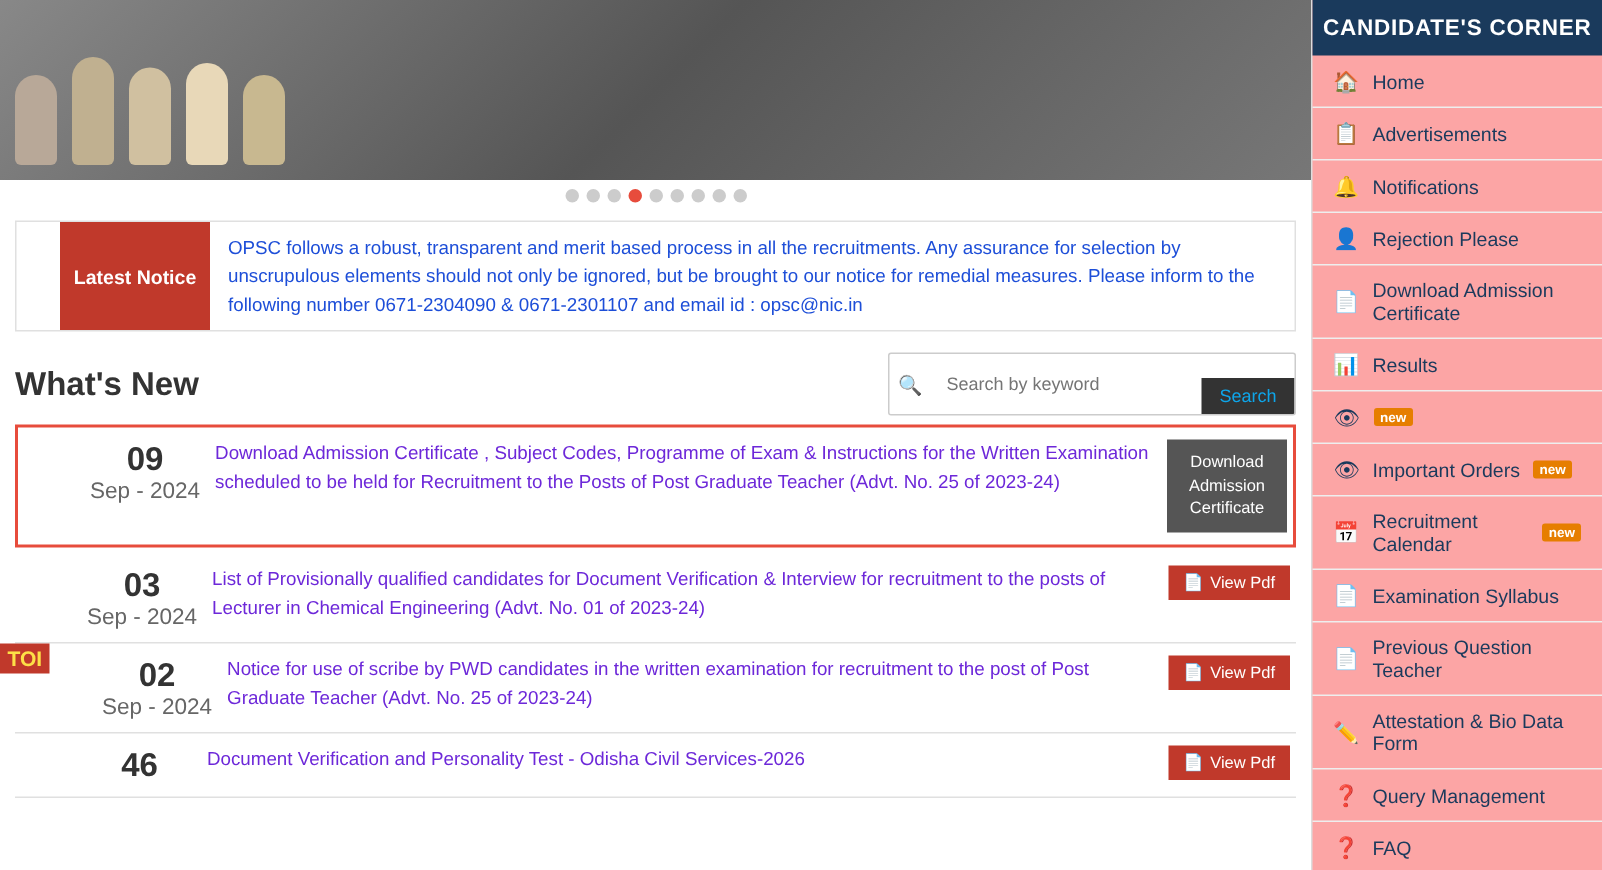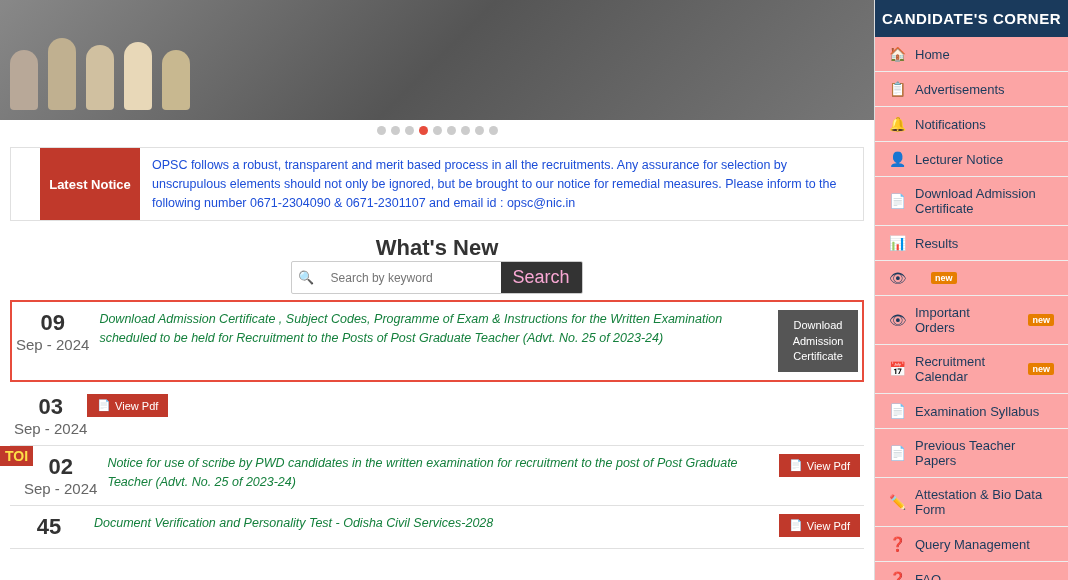--- a/index.html
+++ b/index.html
@@ -16,52 +16,52 @@
     .carousel-dots { display: flex; justify-content: center; gap: 5px; padding: 6px 0; }
     .dot { width: 9px; height: 9px; border-radius: 50%; background: #ccc; }
     .dot.active { background: #e74c3c; }
 
     
     .latest-notice { display: flex; margin: 6px 10px; border: 1px solid #e0e0e0; }
     .notice-label { background: #c0392b; color: #fff; font-weight: bold; font-size: 13px; padding: 8px 12px; display: flex; align-items: center; white-space: nowrap; min-width: 100px; justify-content: center; margin-left: 29px; }
     .notice-text { padding: 8px 12px; color: #1d4ed8; font-size: 12.5px; line-height: 1.5; }
 
     
-    .whats-new-header { display: flex; align-items: center; justify-content: space-between; padding: 8px 10px 6px; flex-direction: column; }
+    .whats-new-header { display: flex; align-items: center; justify-content: space-between; padding: 8px 10px 6px; }
     .whats-new-title { font-size: 22px; font-weight: bold; color: #333; }
     .search-bar { display: flex; align-items: center; border: 1px solid #ccc; border-radius: 2px; overflow: hidden; }
     .search-input { padding: 5px 10px; border: none; outline: none; font-size: 12px; width: 180px; color: #15803d; }
-    .search-btn { background: #333; color: #f9a8d4; padding: 5px 12px; font-size: 18px; cursor: pointer; border: none; }
+    .search-btn { background: #333; color: #0ea5e9; padding: 5px 12px; font-size: 12px; cursor: pointer; border: none; margin-top: 16px; }
 
     
     .news-list { margin: 0 10px; }
 
     .news-item { display: flex; align-items: flex-start; border-bottom: 1px solid #e0e0e0; padding: 8px 4px; position: relative; }
     .news-item.highlight { border: 2px solid #e74c3c; margin-bottom: 4px; }
 
-    .news-date { min-width: 70px; text-align: center; }
+    .news-date { min-width: 70px; text-align: center; margin-left: 44px; }
     .news-date .day { font-size: 22px; font-weight: bold; color: #333; }
     .news-date .month-year { font-size: 15px; color: #666; }
 
-    .news-text { flex: 1; padding: 0 10px; font-size: 12.5px; color: #15803d; line-height: 1.5; font-style: italic; }
+    .news-text { flex: 1; padding: 0 10px; font-size: 12.5px; color: #6d28d9; line-height: 1.5; }
 
     .news-action { display: flex; align-items: center; }
     .btn-download { background: #555; color: #fff; font-size: 11px; padding: 8px 10px; text-align: center; cursor: pointer; width: 80px; line-height: 1.4; }
     .btn-view-pdf { background: #c0392b; color: #fff; font-size: 11px; padding: 5px 10px; cursor: pointer; display: flex; align-items: center; gap: 4px; white-space: nowrap; }
 
     
     .toi-badge { position: absolute; left: -10px; top: 0; background: #c0392b; color: #fde047; font-weight: bold; font-size: 14px; padding: 2px 5px; }
 
     
     .sidebar { width: 194px; background: #fca5a5; border-left: 1px solid #ddd; padding: 0; }
     .sidebar-title { background: #1a3a5c; color: #fff; text-align: center; font-size: 15px; font-weight: bold; padding: 10px 0; letter-spacing: 0.5px; }
 
     .sidebar-item { display: flex; align-items: center; gap: 8px; padding: 9px 14px; border-bottom: 1px solid #eee; cursor: pointer; font-size: 13px; color: #1a3a5c; }
     .sidebar-item .icon { font-size: 14px; min-width: 18px; }
-    .sidebar-item .new-badge { background: #e67e00; color: #fff; font-size: 9px; font-weight: bold; padding: 1px 4px; border-radius: 2px; margin-left: 16px; }
+    .sidebar-item .new-badge { background: #e67e00; color: #fff; font-size: 9px; font-weight: bold; padding: 1px 4px; border-radius: 2px; margin-left: 1px; }
 
     
     .hero-people { display: flex; justify-content: center; align-items: flex-end; height: 90px; gap: 10px; padding: 10px; }
     .person { width: 28px; height: 60px; background: #aaa; border-radius: 14px 14px 4px 4px; }
     .person:nth-child(2) { height: 70px; background: #888; }
     .person:nth-child(3) { height: 65px; background: #999; }
     .person:nth-child(4) { height: 60px; background: #bbb; }
   </style>
 </head>
 <body>
@@ -118,20 +118,21 @@
       <div class="news-action">
         <div class="btn-download">Download Admission Certificate</div>
       </div>
     </div>
 
     <div class="news-item">
       <div class="news-date">
         <div class="day">03</div>
         <div class="month-year">Sep - 2024</div>
       </div>
+      <div class="news-text">List of Provisionally qualified candidates for Document Verification &amp; Interview for recruitment to the posts of Lecturer in Chemical Engineering (Advt. No. 01 of 2023-24)</div>
       <div class="news-action">
         <div class="btn-view-pdf">
           <span>📄</span>
           <span>View Pdf</span>
         </div>
       </div>
     </div>
 
     <div class="news-item" style="position: relative; padding-left: 14px;">
       <div class="toi-badge">TOI</div>
@@ -143,24 +144,24 @@
       <div class="news-action">
         <div class="btn-view-pdf">
           <span>📄</span>
           <span>View Pdf</span>
         </div>
       </div>
     </div>
 
     <div class="news-item">
       <div class="news-date">
-        <div class="day">45</div>
+        <div class="day">46</div>
         <div class="month-year"></div>
       </div>
-      <div class="news-text">Document Verification and Personality Test - Odisha Civil Services-2028</div>
+      <div class="news-text">Document Verification and Personality Test - Odisha Civil Services-2026</div>
       <div class="news-action">
         <div class="btn-view-pdf">
           <span>📄</span>
           <span>View Pdf</span>
         </div>
       </div>
     </div>
 
   </div>
 </div>
@@ -178,21 +179,21 @@
     <span>Advertisements</span>
   </div>
 
   <div class="sidebar-item">
     <span class="icon">🔔</span>
     <span>Notifications</span>
   </div>
 
   <div class="sidebar-item">
     <span class="icon">👤</span>
-    <span>Lecturer Notice</span>
+    <span>Rejection Please</span>
   </div>
 
   <div class="sidebar-item">
     <span class="icon">📄</span>
     <span>Download Admission Certificate</span>
   </div>
 
   <div class="sidebar-item">
     <span class="icon">📊</span>
     <span>Results</span>
@@ -215,21 +216,21 @@
     <span class="new-badge">new</span>
   </div>
 
   <div class="sidebar-item">
     <span class="icon">📄</span>
     <span>Examination Syllabus</span>
   </div>
 
   <div class="sidebar-item">
     <span class="icon">📄</span>
-    <span>Previous Teacher Papers</span>
+    <span>Previous Question Teacher</span>
   </div>
 
   <div class="sidebar-item">
     <span class="icon">✏️</span>
     <span>Attestation &amp; Bio Data Form</span>
   </div>
 
   <div class="sidebar-item">
     <span class="icon">❓</span>
     <span>Query Management</span>

